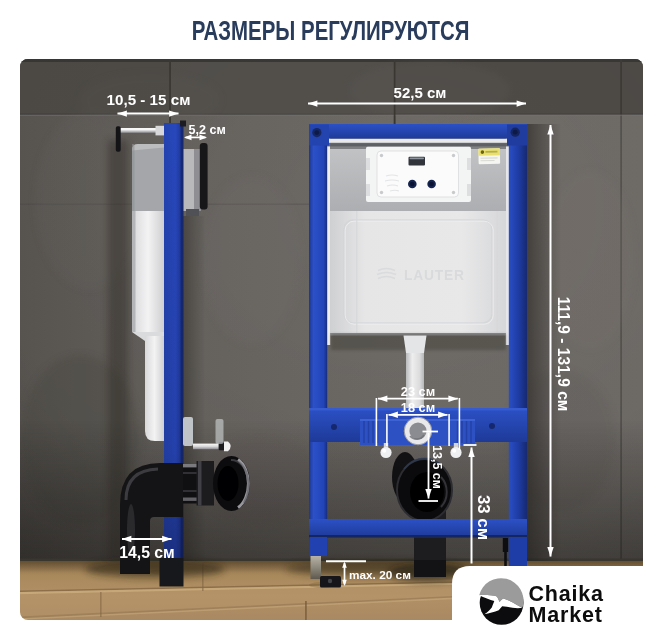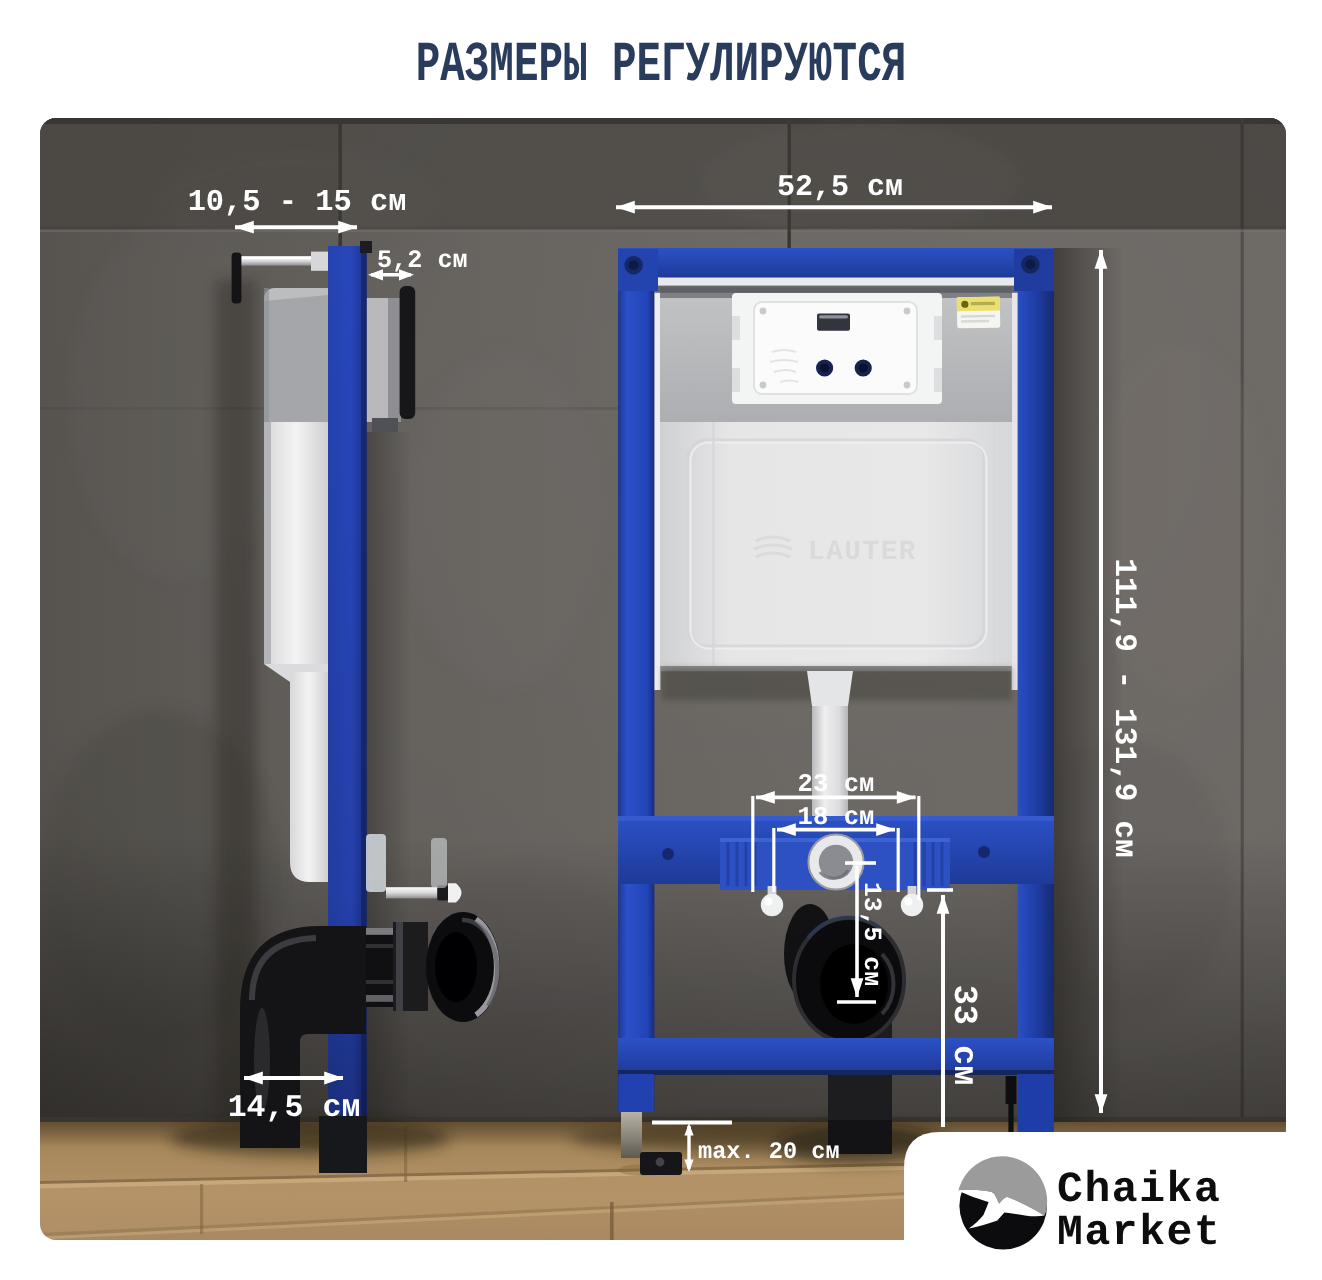--- a/index.html
+++ b/index.html
@@ -1,17 +1,17 @@
 <!DOCTYPE html>
 <html><head>
 <meta charset="utf-8">
 <style>
   html,body{margin:0;padding:0;background:#fff;}
   #page{position:relative;width:646px;height:640px;overflow:hidden;background:#c4b5fd;
-        font-family:Liberation Mono, monospace;}
+        font-family:Liberation Sans, sans-serif;}
   svg{display:block}
 </style>
 </head>
 <body>
 <div id="page">
 <svg width="661" height="640" viewBox="0 0 661 640" xmlns="http://www.w3.org/2000/svg">
 <defs>
   <linearGradient id="wallH" x1="0" y1="0" x2="1" y2="0">
     <stop offset="0" stop-color="#5b5753"></stop>
     <stop offset="0.28" stop-color="#686460"></stop>

